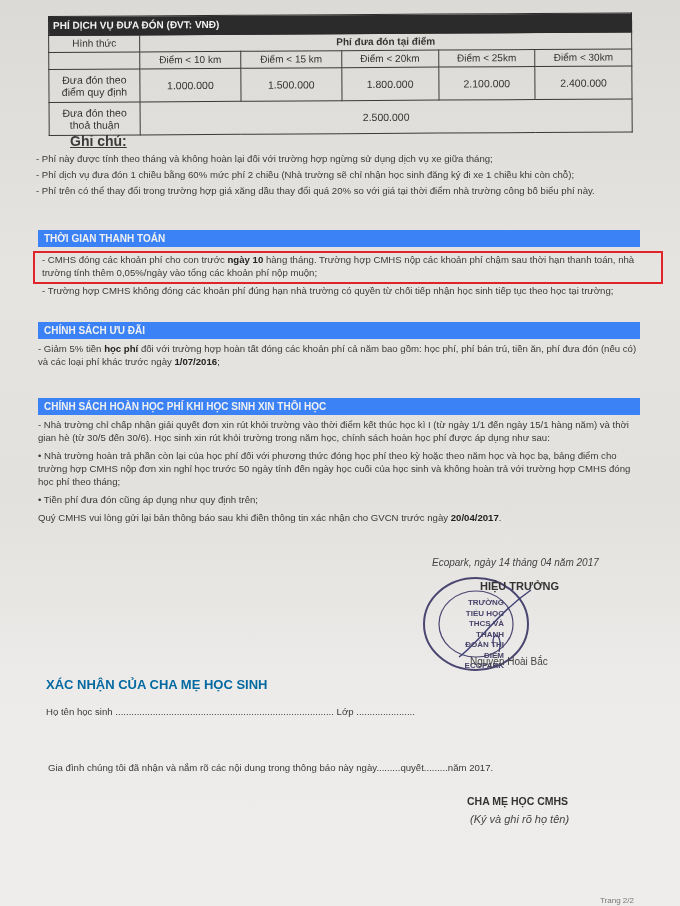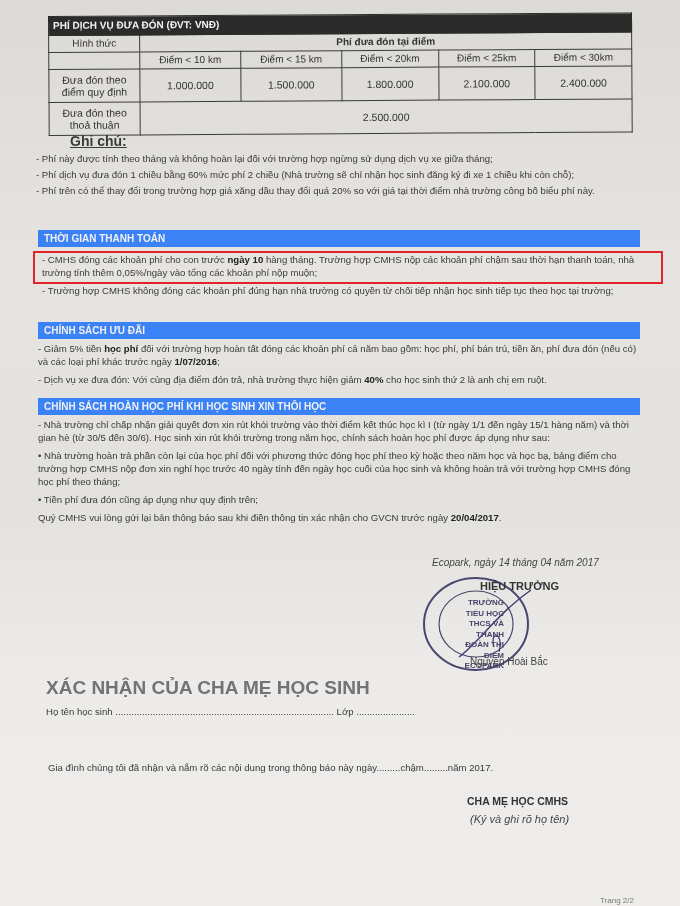--- a/index.html
+++ b/index.html
@@ -29,21 +29,21 @@
   .section p { margin:0 0 5px 0; }
   .section b { color:#222; }
   .highlight { position:absolute; left:33px; top:251px; width:630px; height:33px; border:2px solid #e0242a; box-sizing:border-box; }
 
   .sig-date { position:absolute; left:432px; top:557px; font-size:10px; font-style:italic; color:#444; }
   .sig-role { position:absolute; left:480px; top:580px; font-size:11px; font-weight:bold; color:#333; }
   .sig-name { position:absolute; left:470px; top:656px; font-size:10px; color:#444; }
   .stamp { position:absolute; left:419px; top:572px; width:114px; height:100px; }
   .stamp-text { position:absolute; left:448px; top:598px; width:56px; text-align:right; font-size:8px; line-height:10.5px; color:#48436a; font-weight:bold; }
 
-  .confirm-title { position:absolute; left:46px; top:677px; font-size:19px; font-weight:bold; color:#737373; }
+  .confirm-title { position:absolute; left:46px; top:677px; font-size:13px; font-weight:bold; color:#0369a1; }
   .form-line { position:absolute; left:46px; font-size:9.6px; color:#3a3a3a; white-space:nowrap; }
   .parent-title { position:absolute; left:467px; top:795px; font-size:10.5px; font-weight:bold; color:#333; }
   .parent-sub { position:absolute; left:470px; top:813px; font-size:11px; font-style:italic; color:#444; }
   .page-num { position:absolute; left:600px; top:896px; font-size:8px; color:#777; }
 </style>
 </head>
 <body>
 
 <div class="page">
 
@@ -89,27 +89,26 @@
   <div class="bar" style="top:230px">THỜI GIAN THANH TOÁN</div>
   <div class="section" style="top:253px;left:42px;width:612px">
     <p><span>- CMHS đóng các khoản phí cho con trước </span><b>ngày 10</b><span> hàng tháng. Trường hợp CMHS nộp các khoản phí chậm sau thời hạn thanh toán, nhà trường tính thêm 0,05%/ngày vào tổng các khoản phí nộp muộn;</span></p>
     <p style="margin-top:4px">- Trường hợp CMHS không đóng các khoản phí đúng hạn nhà trường có quyền từ chối tiếp nhận học sinh tiếp tục theo học tại trường;</p>
   </div>
   <div class="highlight"></div>
 
   <div class="bar" style="top:322px">CHÍNH SÁCH ƯU ĐÃI</div>
   <div class="section" style="top:342px">
     <p><span>- Giảm 5% tiền </span><b>học phí</b><span> đối với trường hợp hoàn tất đóng các khoản phí cả năm bao gồm: học phí, phí bán trú, tiền ăn, phí đưa đón (nếu có) và các loại phí khác trước ngày </span><b>1/07/2016</b><span>;</span></p>
-    <p><span>- Dịch vụ xe đưa đón: Với cùng địa điểm đón trả, nhà trường thực hiện giảm </span><b>40%</b><span> cho học sinh thứ 2 là anh chị em ruột.</span></p>
   </div>
 
   <div class="bar" style="top:398px">CHÍNH SÁCH HOÀN HỌC PHÍ KHI HỌC SINH XIN THÔI HỌC</div>
   <div class="section" style="top:418px">
     <p>- Nhà trường chỉ chấp nhận giải quyết đơn xin rút khỏi trường vào thời điểm kết thúc học kì I (từ ngày 1/1 đến ngày 15/1 hàng năm) và thời gian hè (từ 30/5 đến 30/6). Học sinh xin rút khỏi trường trong năm học, chính sách hoàn học phí được áp dụng như sau:</p>
-    <p>• Nhà trường hoàn trả phần còn lại của học phí đối với phương thức đóng học phí theo kỳ hoặc theo năm học và học bạ, bảng điểm cho trường hợp CMHS nộp đơn xin nghỉ học trước 40 ngày tính đến ngày học cuối của học sinh và không hoàn trả với trường hợp CMHS đóng học phí theo tháng;</p>
+    <p>• Nhà trường hoàn trả phần còn lại của học phí đối với phương thức đóng học phí theo kỳ hoặc theo năm học và học bạ, bảng điểm cho trường hợp CMHS nộp đơn xin nghỉ học trước 50 ngày tính đến ngày học cuối của học sinh và không hoàn trả với trường hợp CMHS đóng học phí theo tháng;</p>
     <p>• Tiền phí đưa đón cũng áp dụng như quy định trên;</p>
     <p><span>Quý CMHS vui lòng gửi lại bản thông báo sau khi điền thông tin xác nhận cho GVCN trước ngày </span><b>20/04/2017</b><span>.</span></p>
   </div>
 
   <div class="sig-date">Ecopark, ngày 14 tháng 04 năm 2017</div>
   <svg class="stamp" viewBox="0 0 114 100">
     <ellipse cx="57" cy="52" rx="52" ry="46" fill="none" stroke="#4a4670" stroke-width="2"></ellipse>
     <ellipse cx="57" cy="52" rx="37" ry="33" fill="none" stroke="#4a4670" stroke-width="1.2"></ellipse>
     <path d="M40 85 C 60 70, 80 40, 112 18" fill="none" stroke="#3d3f72" stroke-width="1.4"></path>
     <path d="M75 75 C 70 60, 85 58, 80 80" fill="none" stroke="#3d3f72" stroke-width="1.2"></path>
@@ -125,18 +124,18 @@
   <div class="sig-name">Nguyễn Hoài Bắc</div>
 
   <div class="confirm-title">XÁC NHẬN CỦA CHA MẸ HỌC SINH</div>
   <div class="form-line" style="top:706px">
     <span>Họ tên học sinh</span>
     <span>..................................................................................</span>
     <span>Lớp</span>
     <span>......................</span>
   </div>
   <div class="form-line" style="top:762px;left:48px">
-    <span>Gia đình chúng tôi đã nhận và nắm rõ các nội dung trong thông báo này ngày</span><span>.........</span><span>chậm</span><span>.........</span><span>năm 2017.</span>
+    <span>Gia đình chúng tôi đã nhận và nắm rõ các nội dung trong thông báo này ngày</span><span>.........</span><span>quyết</span><span>.........</span><span>năm 2017.</span>
   </div>
   <div class="parent-title">CHA MẸ HỌC CMHS</div>
   <div class="parent-sub">(Ký và ghi rõ họ tên)</div>
   <div class="page-num">Trang 2/2</div>
 </div>
 
 </body></html>

